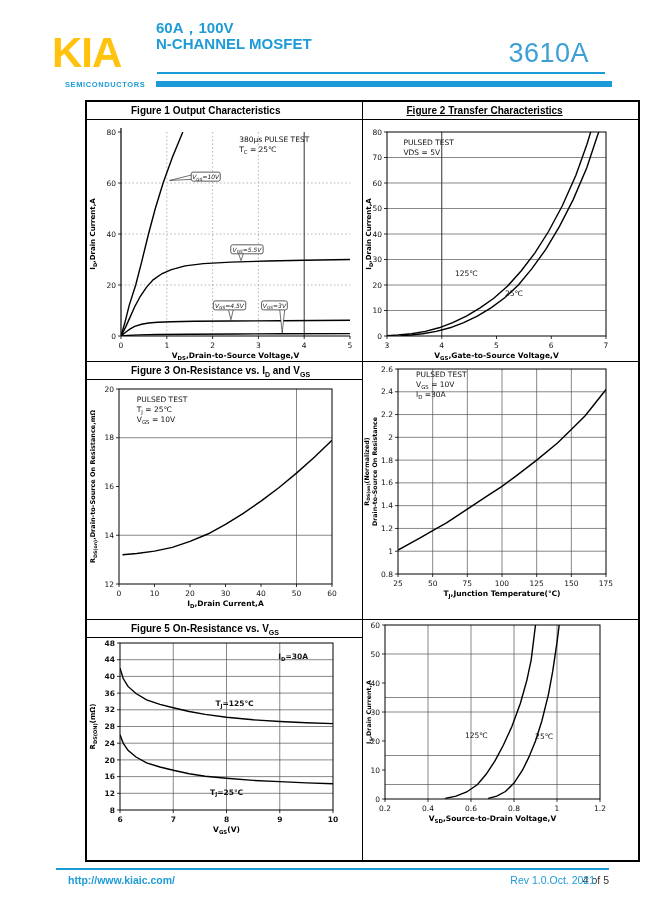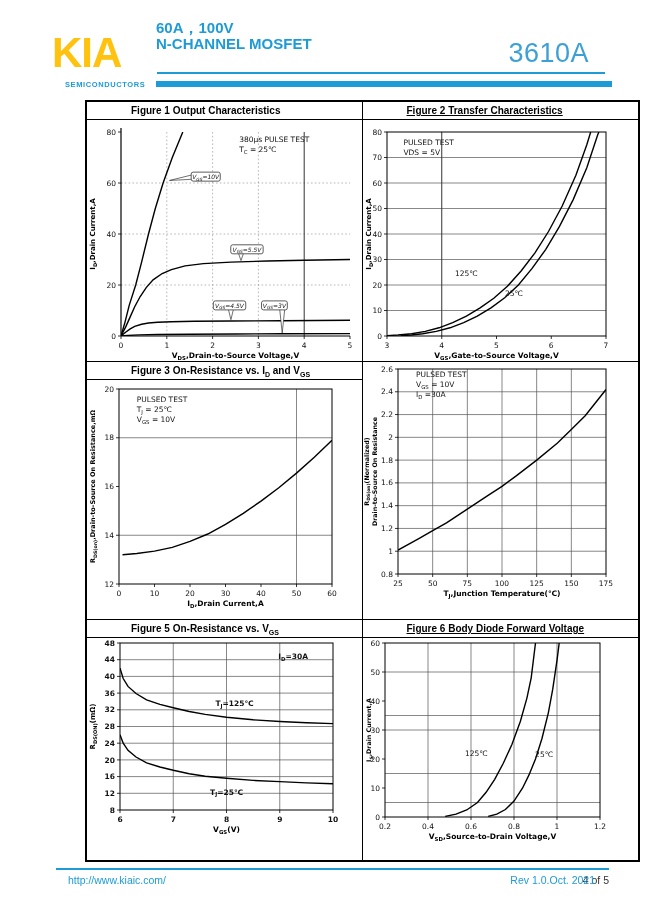--- a/index.html
+++ b/index.html
@@ -23,21 +23,21 @@
   .fig-title{height:17px;line-height:17px;text-align:left;font-size:10px;font-weight:bold;
              color:#000;border-bottom:1.5px solid #000;
              font-family:"Liberation Sans","DejaVu Sans",sans-serif;padding-left:44px;}
   .fig-title sub{font-size:7px;}
   .fig-chart{width:100%;position:relative;font-family:"DejaVu Sans",sans-serif;}
   .r1 .fig-chart{height:241px;} .r2 .fig-chart{height:239px;} .r3 .fig-chart{height:222px;}
   .fig-chart svg{display:block;}
   
   .foot-rule{position:absolute;left:48px;top:868px;width:553px;height:2px;}
   .foot{position:absolute;left:48px;top:874px;width:553px;font-size:10.5px;}
-  .foot .u{position:absolute;left:12px;top:0;}
+  .foot .u{position:absolute;left:12px;top:0;font-weight:bold;}
   .foot .p{position:absolute;left:0;right:0;text-align:right;top:0;color:#333;}
   .foot .r{position:absolute;right:14px;top:0;}
 </style>
 </head>
 <body>
 
 <div class="page">
 
   <div>
     <div class="logo" style="color: rgb(255, 194, 14);">KIA</div>
@@ -332,21 +332,20 @@
             <text x="8" y="88.5" font-size="7" font-weight="bold" text-anchor="middle" fill="#000" transform="rotate(-90 8 88.5)"><tspan>R</tspan><tspan font-size="5.0" dy="1.8">DS(ON)</tspan><tspan dy="-1.8">(mΩ)</tspan></text>
             <path d="M33.0 30.1 L36.2 40.5 L41.0 48.4 L49.0 55.5 L59.6 61.8 L72.9 66.4 L86.3 69.7 L102.2 73.5 L118.2 76.4 L139.5 79.3 L166.1 81.8 L192.8 83.5 L219.4 84.7 L246.0 85.6" fill="none" stroke="#000" stroke-width="1.4" clip-path="url(#clip-fig5)"></path>
             <path d="M33.0 96.8 L36.2 105.2 L41.0 112.3 L49.0 119.0 L59.6 124.8 L72.9 129.0 L86.3 132.3 L102.2 135.7 L118.2 138.2 L139.5 140.3 L166.1 142.4 L192.8 143.6 L219.4 144.9 L246.0 145.7" fill="none" stroke="#000" stroke-width="1.4" clip-path="url(#clip-fig5)"></path>
             <text x="206.0625" y="20.860000000000014" font-size="7.5" font-weight="bold" text-anchor="middle" fill="#111"><tspan>I</tspan><tspan font-size="5.4" dy="1.8">D</tspan><tspan dy="-1.8">=30A</tspan></text>
             <text x="147.4875" y="68.03750000000001" font-size="7.5" font-weight="bold" text-anchor="middle" fill="#111"><tspan>T</tspan><tspan font-size="5.4" dy="1.8">J</tspan><tspan dy="-1.8">=125℃</tspan></text>
             <text x="139.5" y="156.5475" font-size="7.5" font-weight="bold" text-anchor="middle" fill="#111"><tspan>T</tspan><tspan font-size="5.4" dy="1.8">J</tspan><tspan dy="-1.8">=25℃</tspan></text>
           </svg>
         </div>
     </div>
     <div class="cell r3 last">
-      <div class="fig-title">Figure 6 Body Diode Forward Voltage</div>
       <div class="fig-chart">
           <svg width="273" height="222" viewBox="0 0 273 222">
             <clipPath id="clip-fig6">
               <rect x="22" y="5" width="215" height="174"></rect>
             </clipPath>
             <line x1="65" y1="5" x2="65" y2="179" stroke-width="0.7" stroke="#555"></line>
             <line x1="107.99999999999999" y1="5" x2="107.99999999999999" y2="179" stroke-width="0.7" stroke="#555"></line>
             <line x1="151.00000000000003" y1="5" x2="151.00000000000003" y2="179" stroke-width="0.7" stroke="#555"></line>
             <line x1="194" y1="5" x2="194" y2="179" stroke-width="0.7" stroke="#555"></line>
             <line x1="22" y1="164.5" x2="237" y2="164.5" stroke-width="0.7" stroke="#555"></line>

